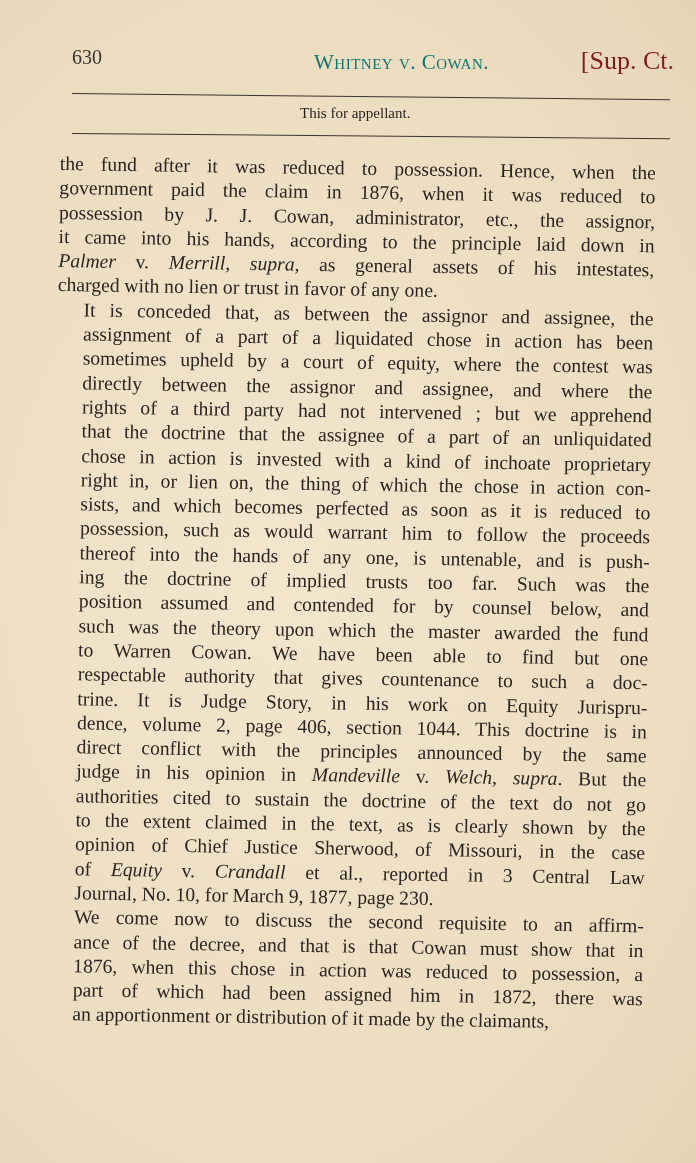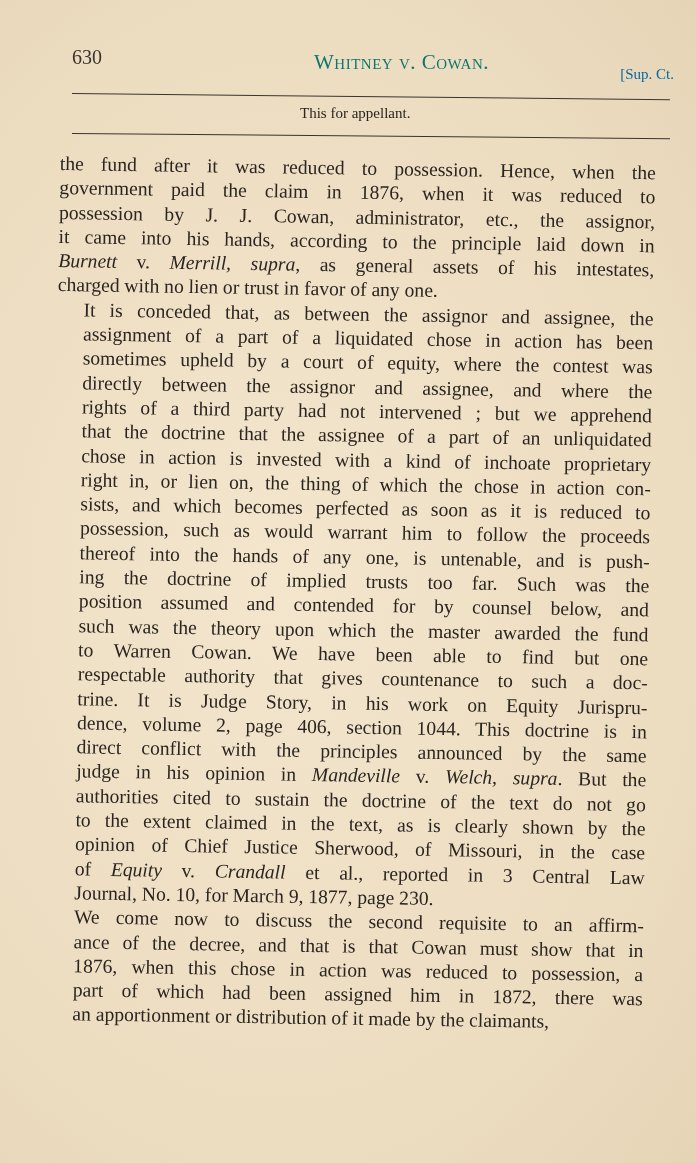--- a/index.html
+++ b/index.html
@@ -41,23 +41,23 @@
       top: 8px;
       font-size: 21px;
       font-variant: small-caps;
       letter-spacing: 0.5px;
       color: #0f766e;
       margin-left: 42px;
     }
     .court-abbrev {
       position: absolute;
       right: -2px;
-      top: 24px;
-      font-size: 15px;
-      color: #0369a1;
+      top: 4px;
+      font-size: 26px;
+      color: #7f1d1d;
     }
     .rule {
       position: absolute;
       height: 0;
       border-top: 1.3px solid #3a3430;
       transform-origin: left center;
     }
     .rule-top {
       left: 72px; top: 93px; width: 598px;
       transform: rotate(0.6deg);
@@ -115,21 +115,21 @@
   <div class="rule rule-top"></div>
   <div class="section-head">This for appellant.</div>
   <div class="rule rule-bottom"></div>
 
   <div class="body-text" id="body-text">
       <p>
         <span class="line"><span>the fund after it was reduced to possession.  Hence, when the</span></span>
         <span class="line"><span>government paid the claim in 1876, when it was reduced to</span></span>
         <span class="line"><span>possession by J. J. Cowan, administrator, etc., the assignor,</span></span>
         <span class="line"><span>it came into his hands, according to the principle laid down in</span></span>
-        <span class="line"><span class="it">Burnett</span><span> v. </span><span class="it">Merrill, supra</span><span>, as general assets of his intestates,</span></span>
+        <span class="line"><span class="it">Palmer</span><span> v. </span><span class="it">Merrill, supra</span><span>, as general assets of his intestates,</span></span>
         <span class="line last"><span>charged with no lien or trust in favor of any one.</span></span>
       </p>
       <p class="indent">
         <span class="line"><span>It is conceded that, as between the assignor and assignee, the</span></span>
         <span class="line"><span>assignment of a part of a liquidated chose in action has been</span></span>
         <span class="line"><span>sometimes upheld by a court of equity, where the contest was</span></span>
         <span class="line"><span>directly between the assignor and assignee, and where the</span></span>
         <span class="line"><span>rights of a third party had not intervened ; but we apprehend</span></span>
         <span class="line"><span>that the doctrine that the assignee of a part of an unliquidated</span></span>
         <span class="line"><span>chose in action is invested with a kind of inchoate proprietary</span></span>

